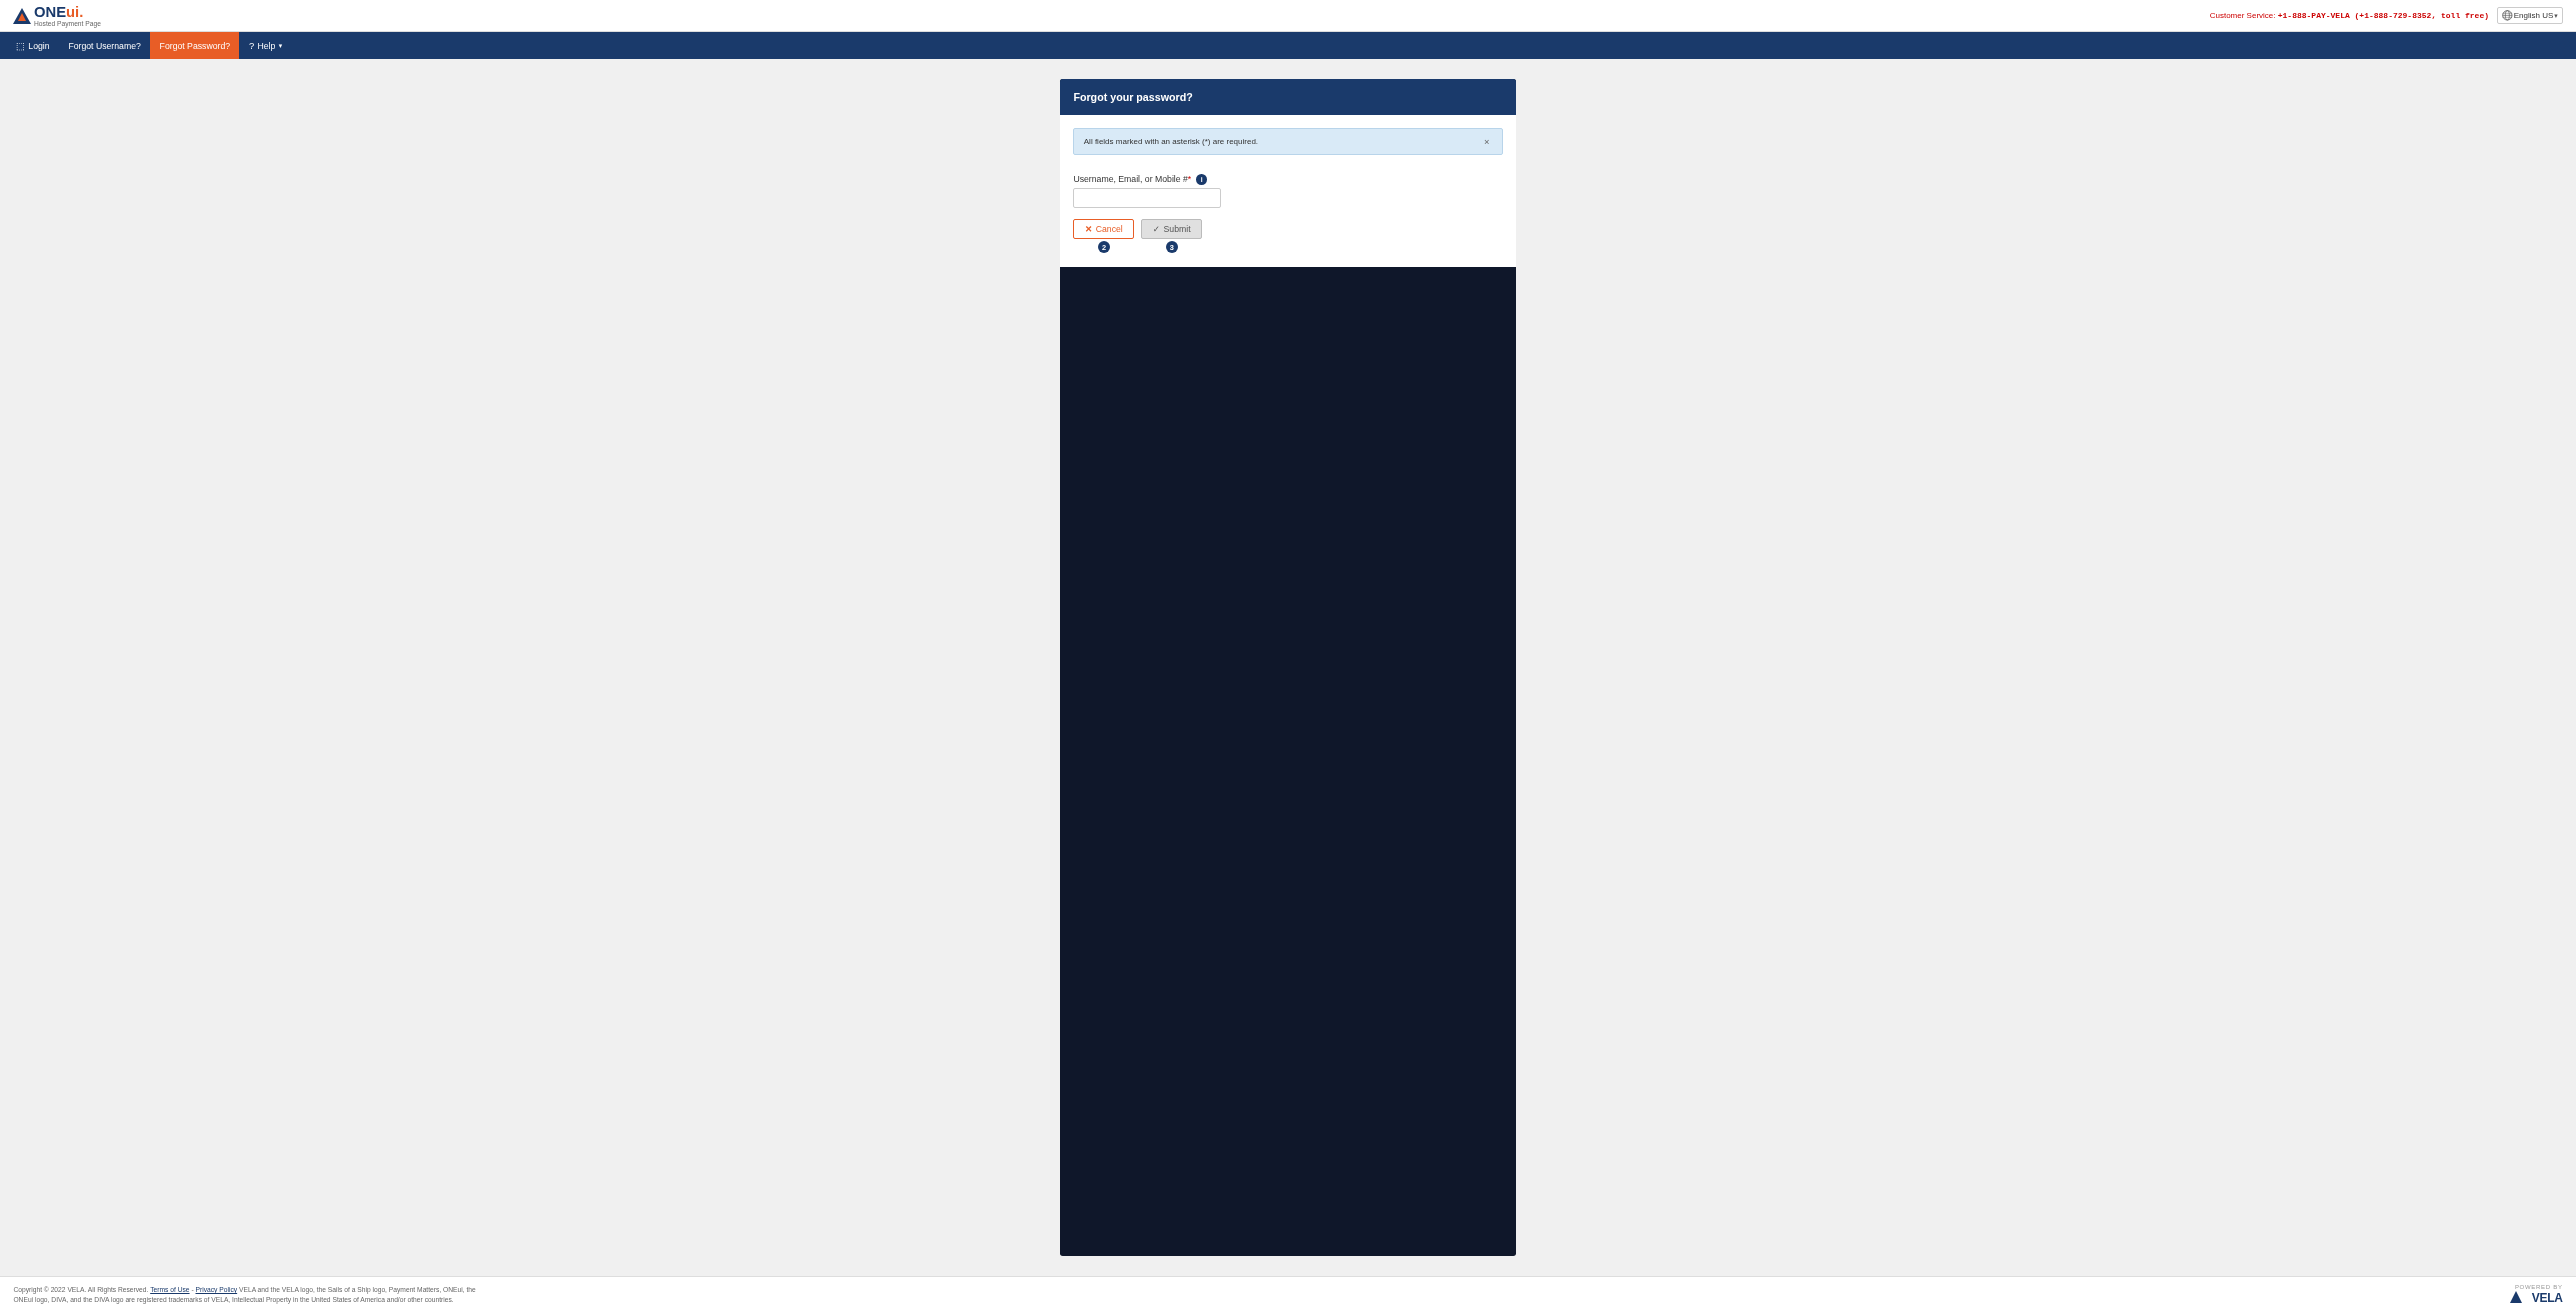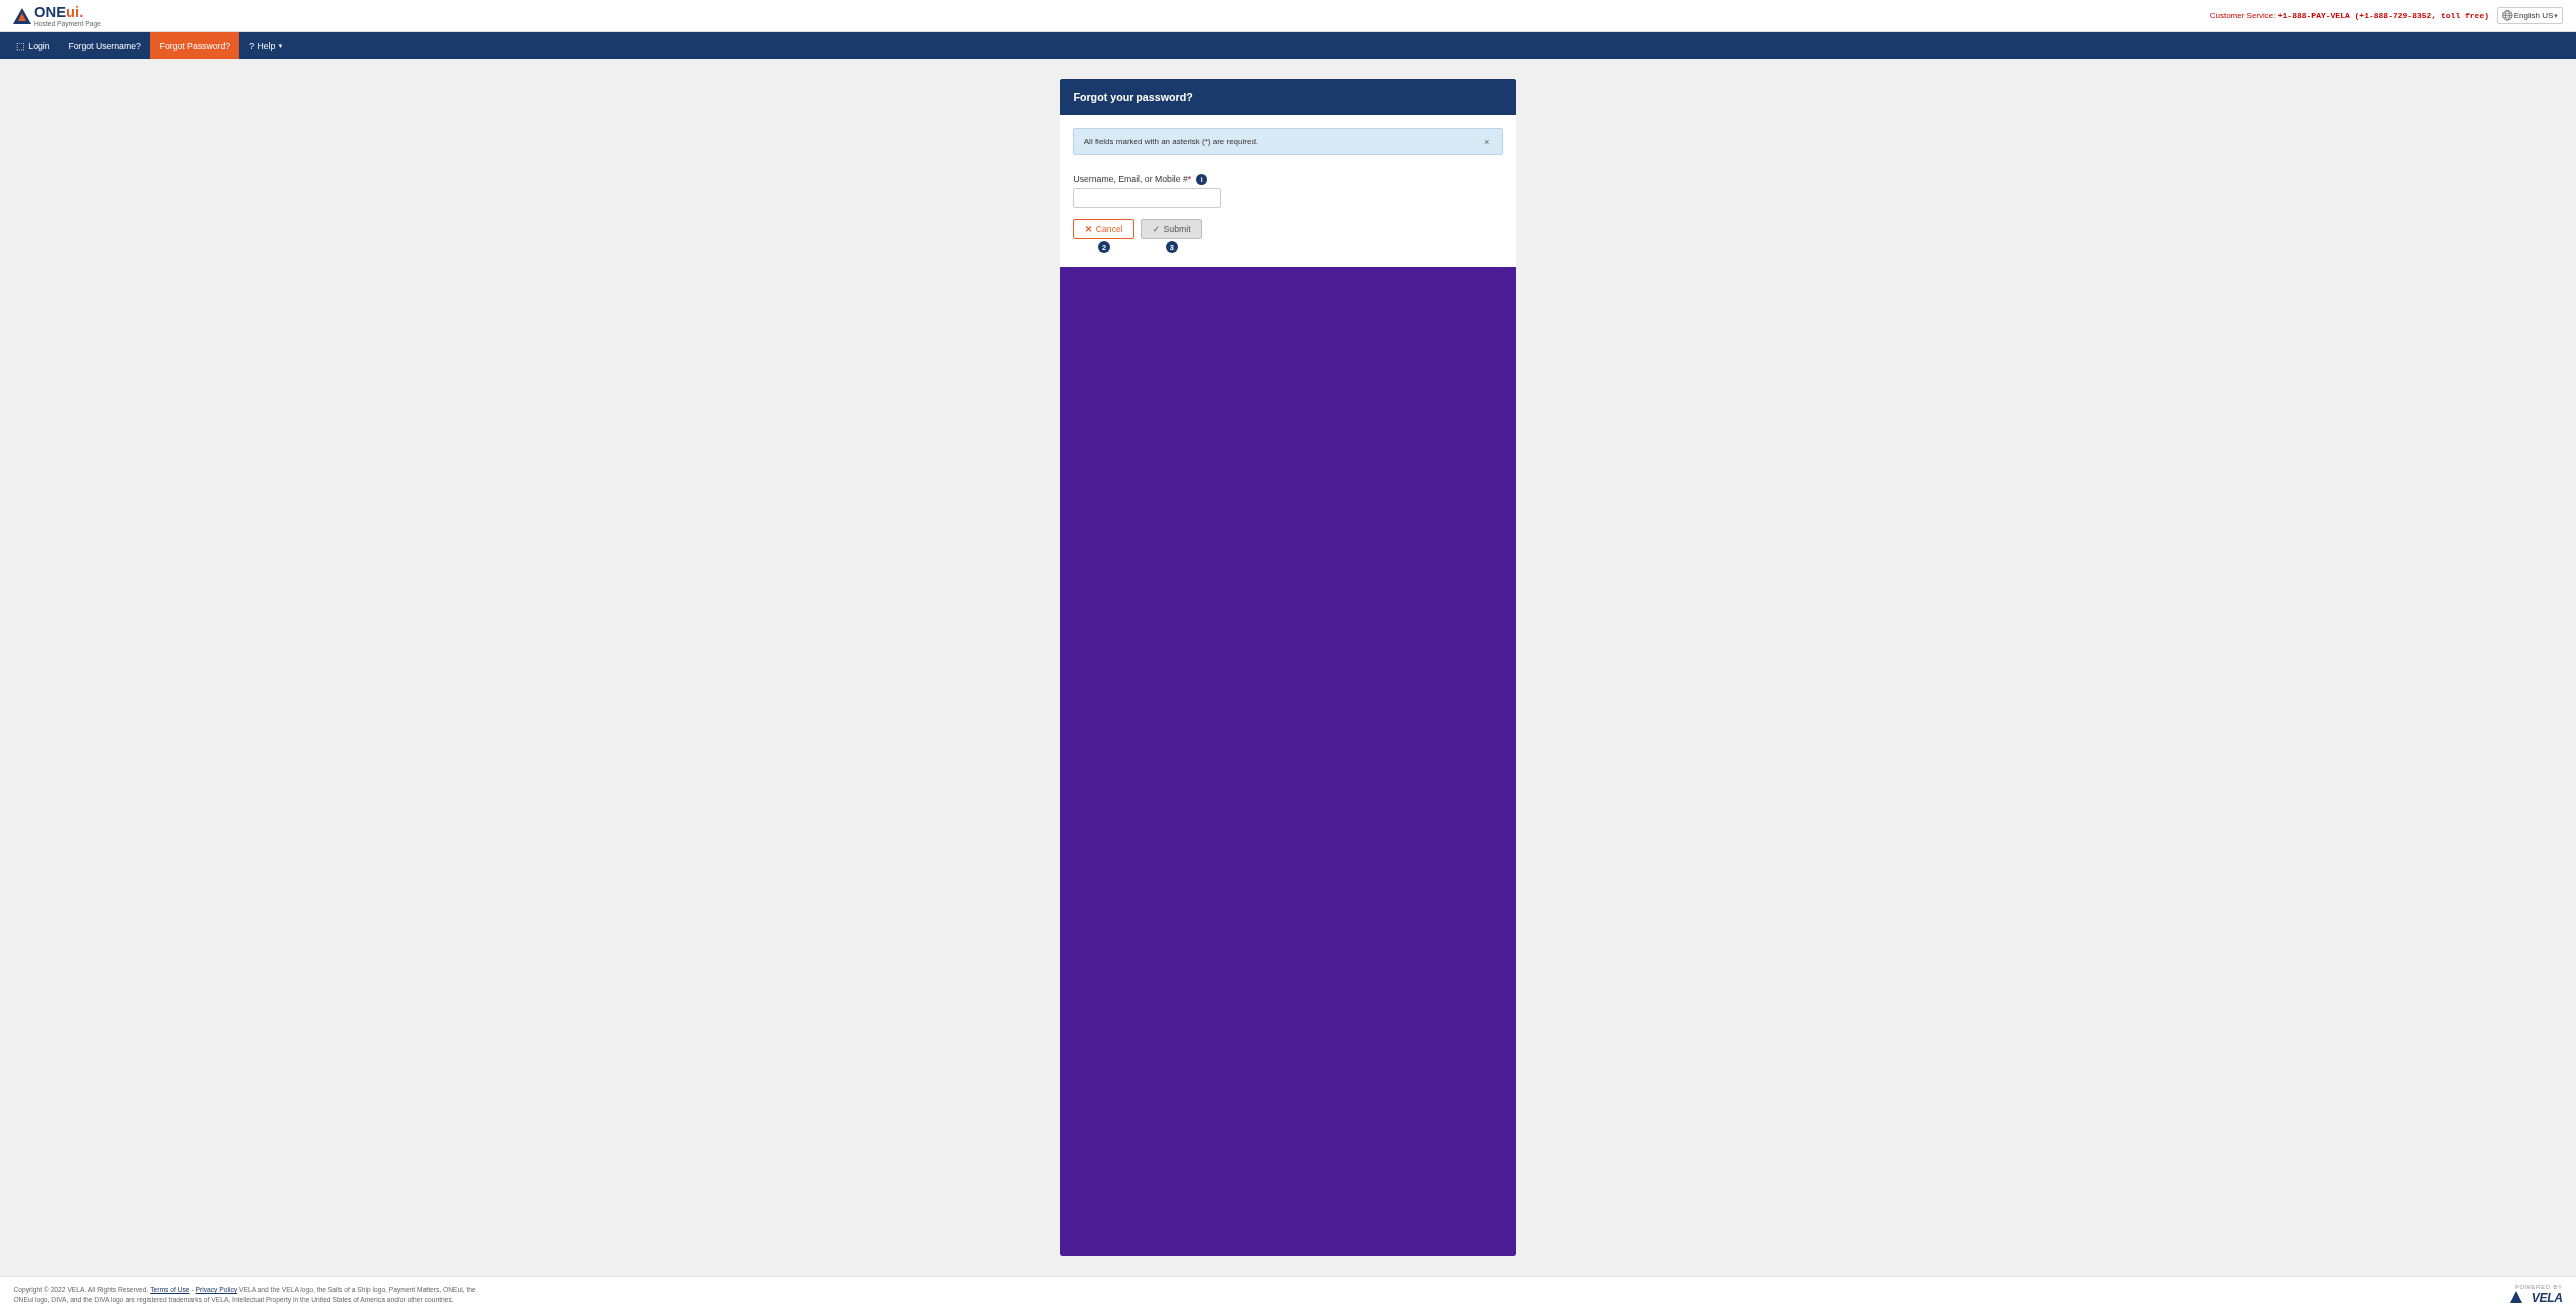--- a/index.html
+++ b/index.html
@@ -113,21 +113,21 @@
     
     .main-content {
       flex: 1;
       display: flex;
       justify-content: center;
       padding: 20px 13.4px;
       background: #f0f0f0;
     }
 
     .form-card {
-      background: #4c1d95;
+      background: #0f172a;
       border-radius: 2.7px;
       width: 456px;
       overflow: hidden;
     }
     .form-card-header {
       background: #1a3a6b;
       padding: 12px 13.4px;
       color: #fff;
       font-size: 10.7px;
       font-weight: bold;
@@ -258,21 +258,20 @@
     .powered-by {
       font-size: 6px;
       color: #999;
       text-transform: uppercase;
       letter-spacing: 0.7px;
     }
     .vela-logo {
       display: flex;
       align-items: flex-start;
       gap: 10px;
-      font-style: italic;
     }
     .vela-triangle {
       width: 0; height: 0;
       border-left: 6.7px solid transparent;
       border-right: 6.7px solid transparent;
       border-bottom: 12px solid #1a3a6b;
     }
     .vela-text {
       font-size: 12px;
       font-weight: 900;

